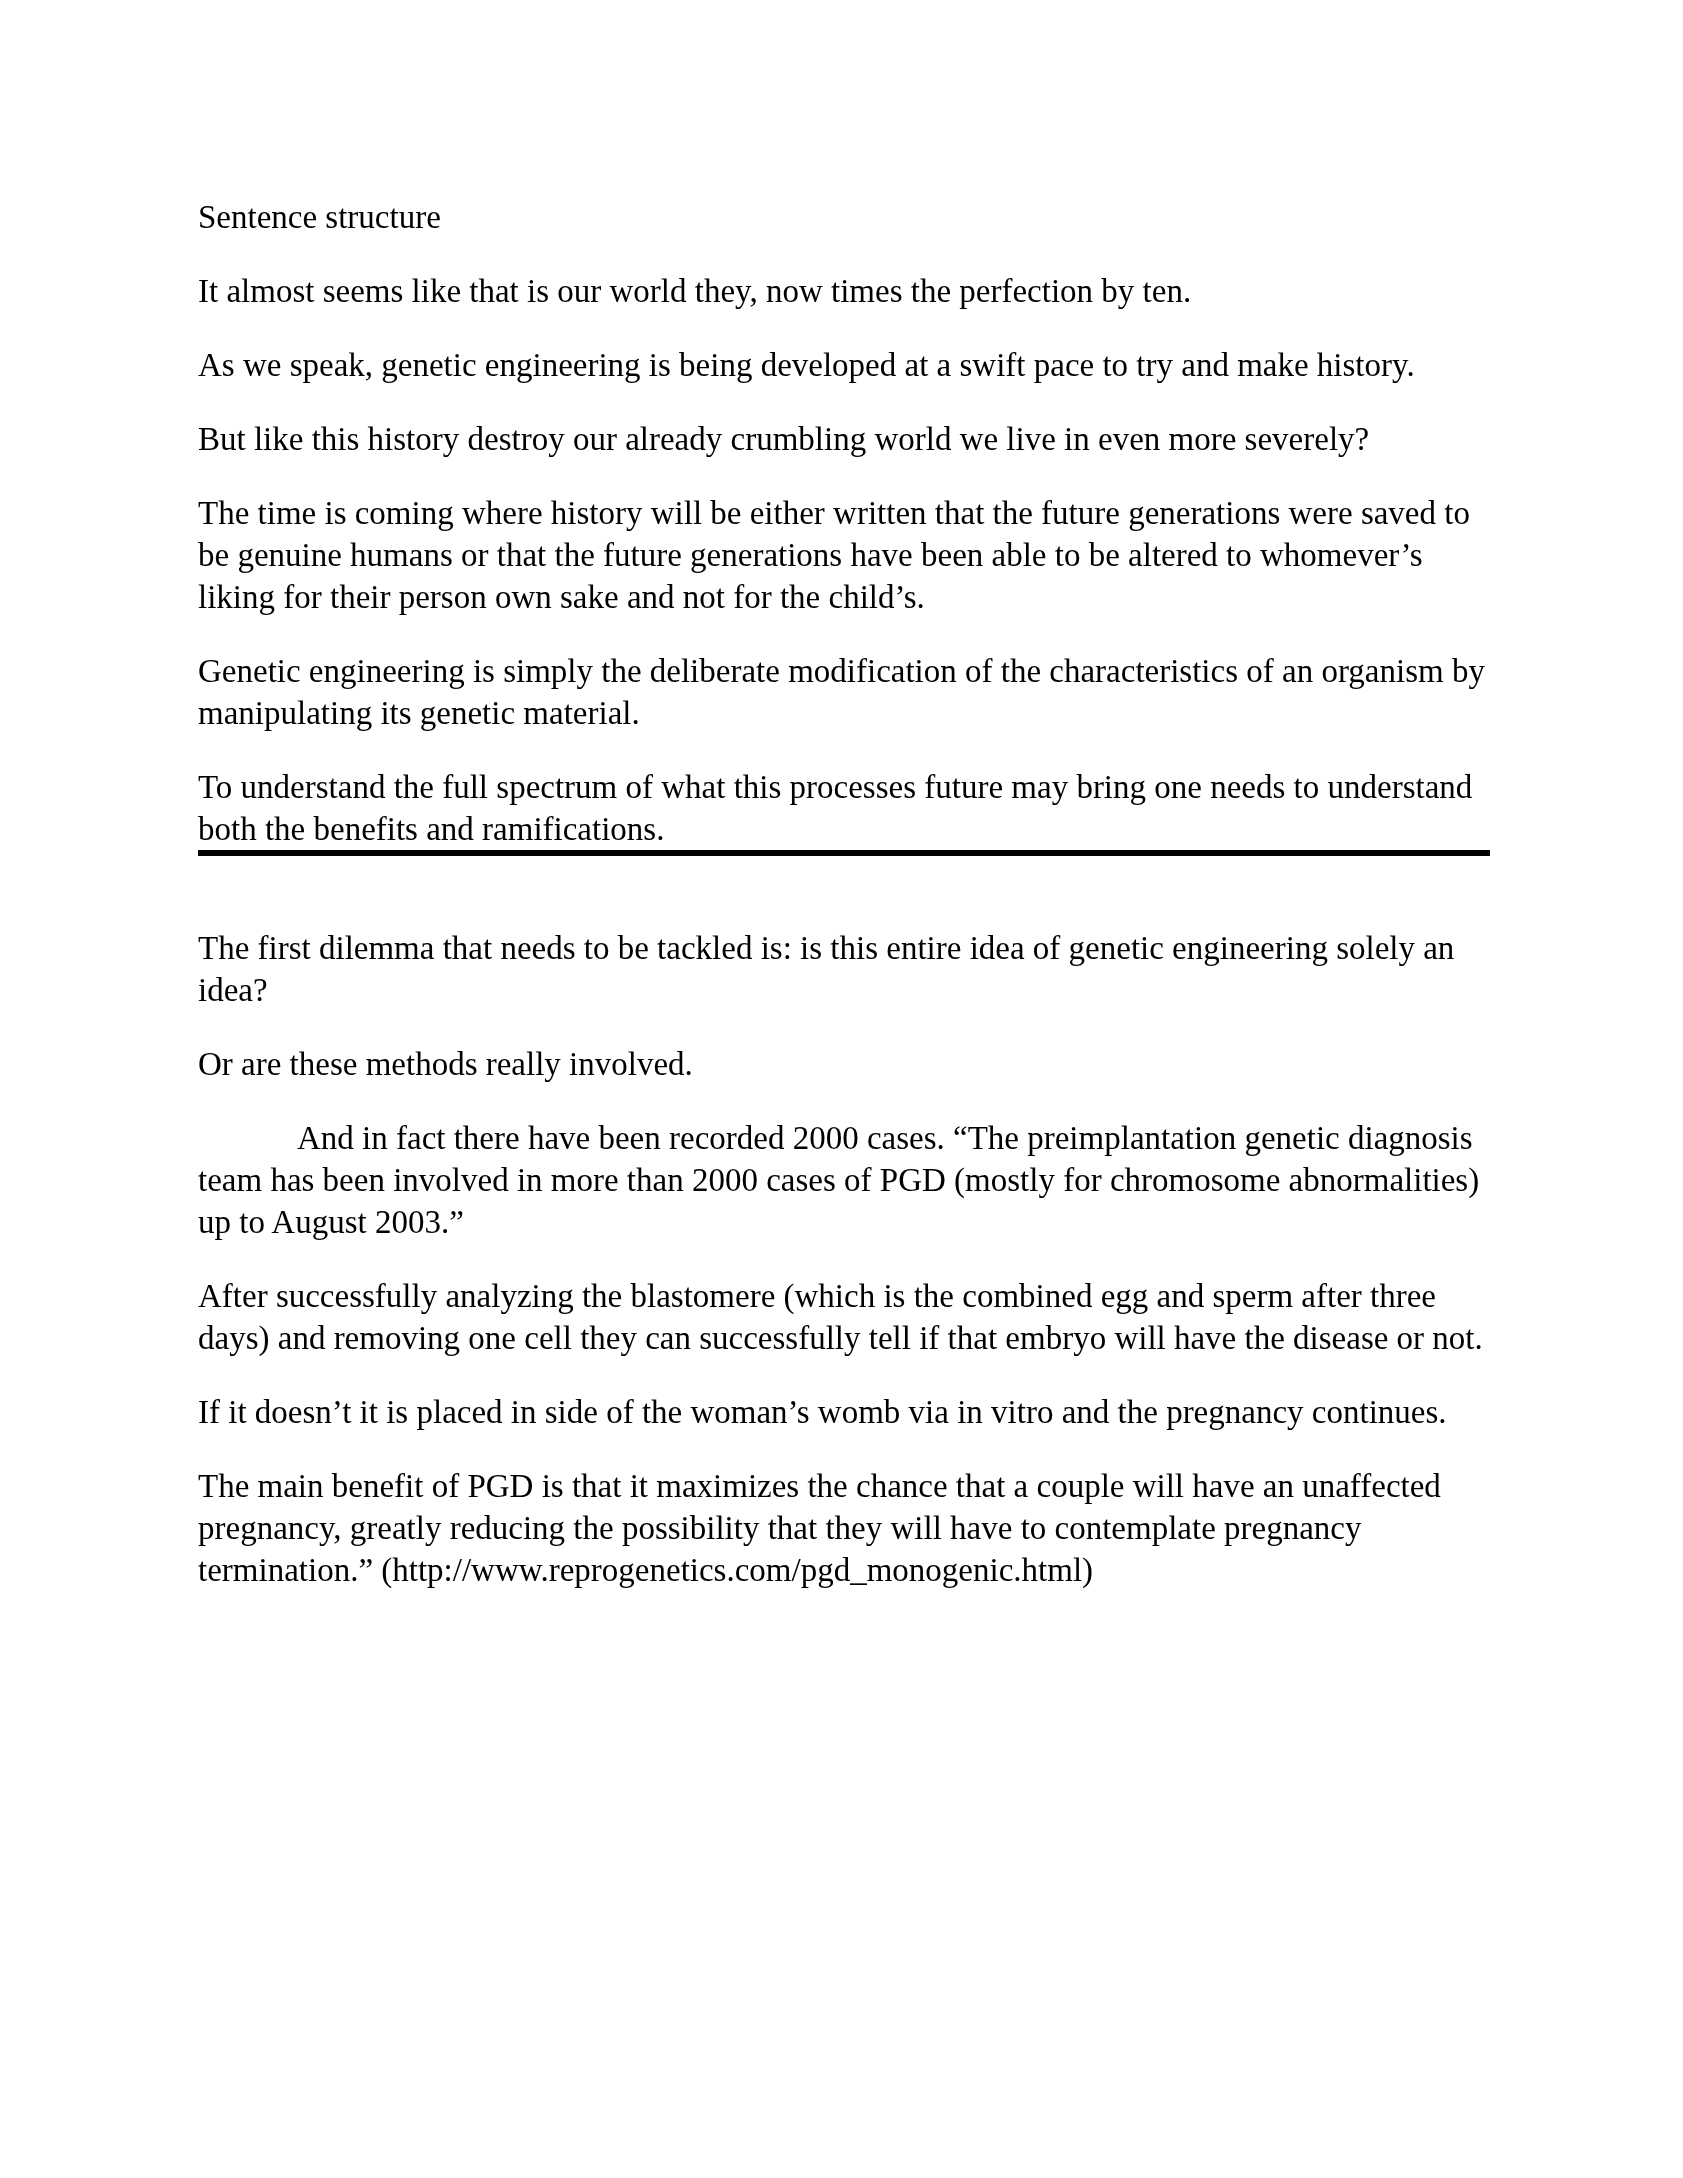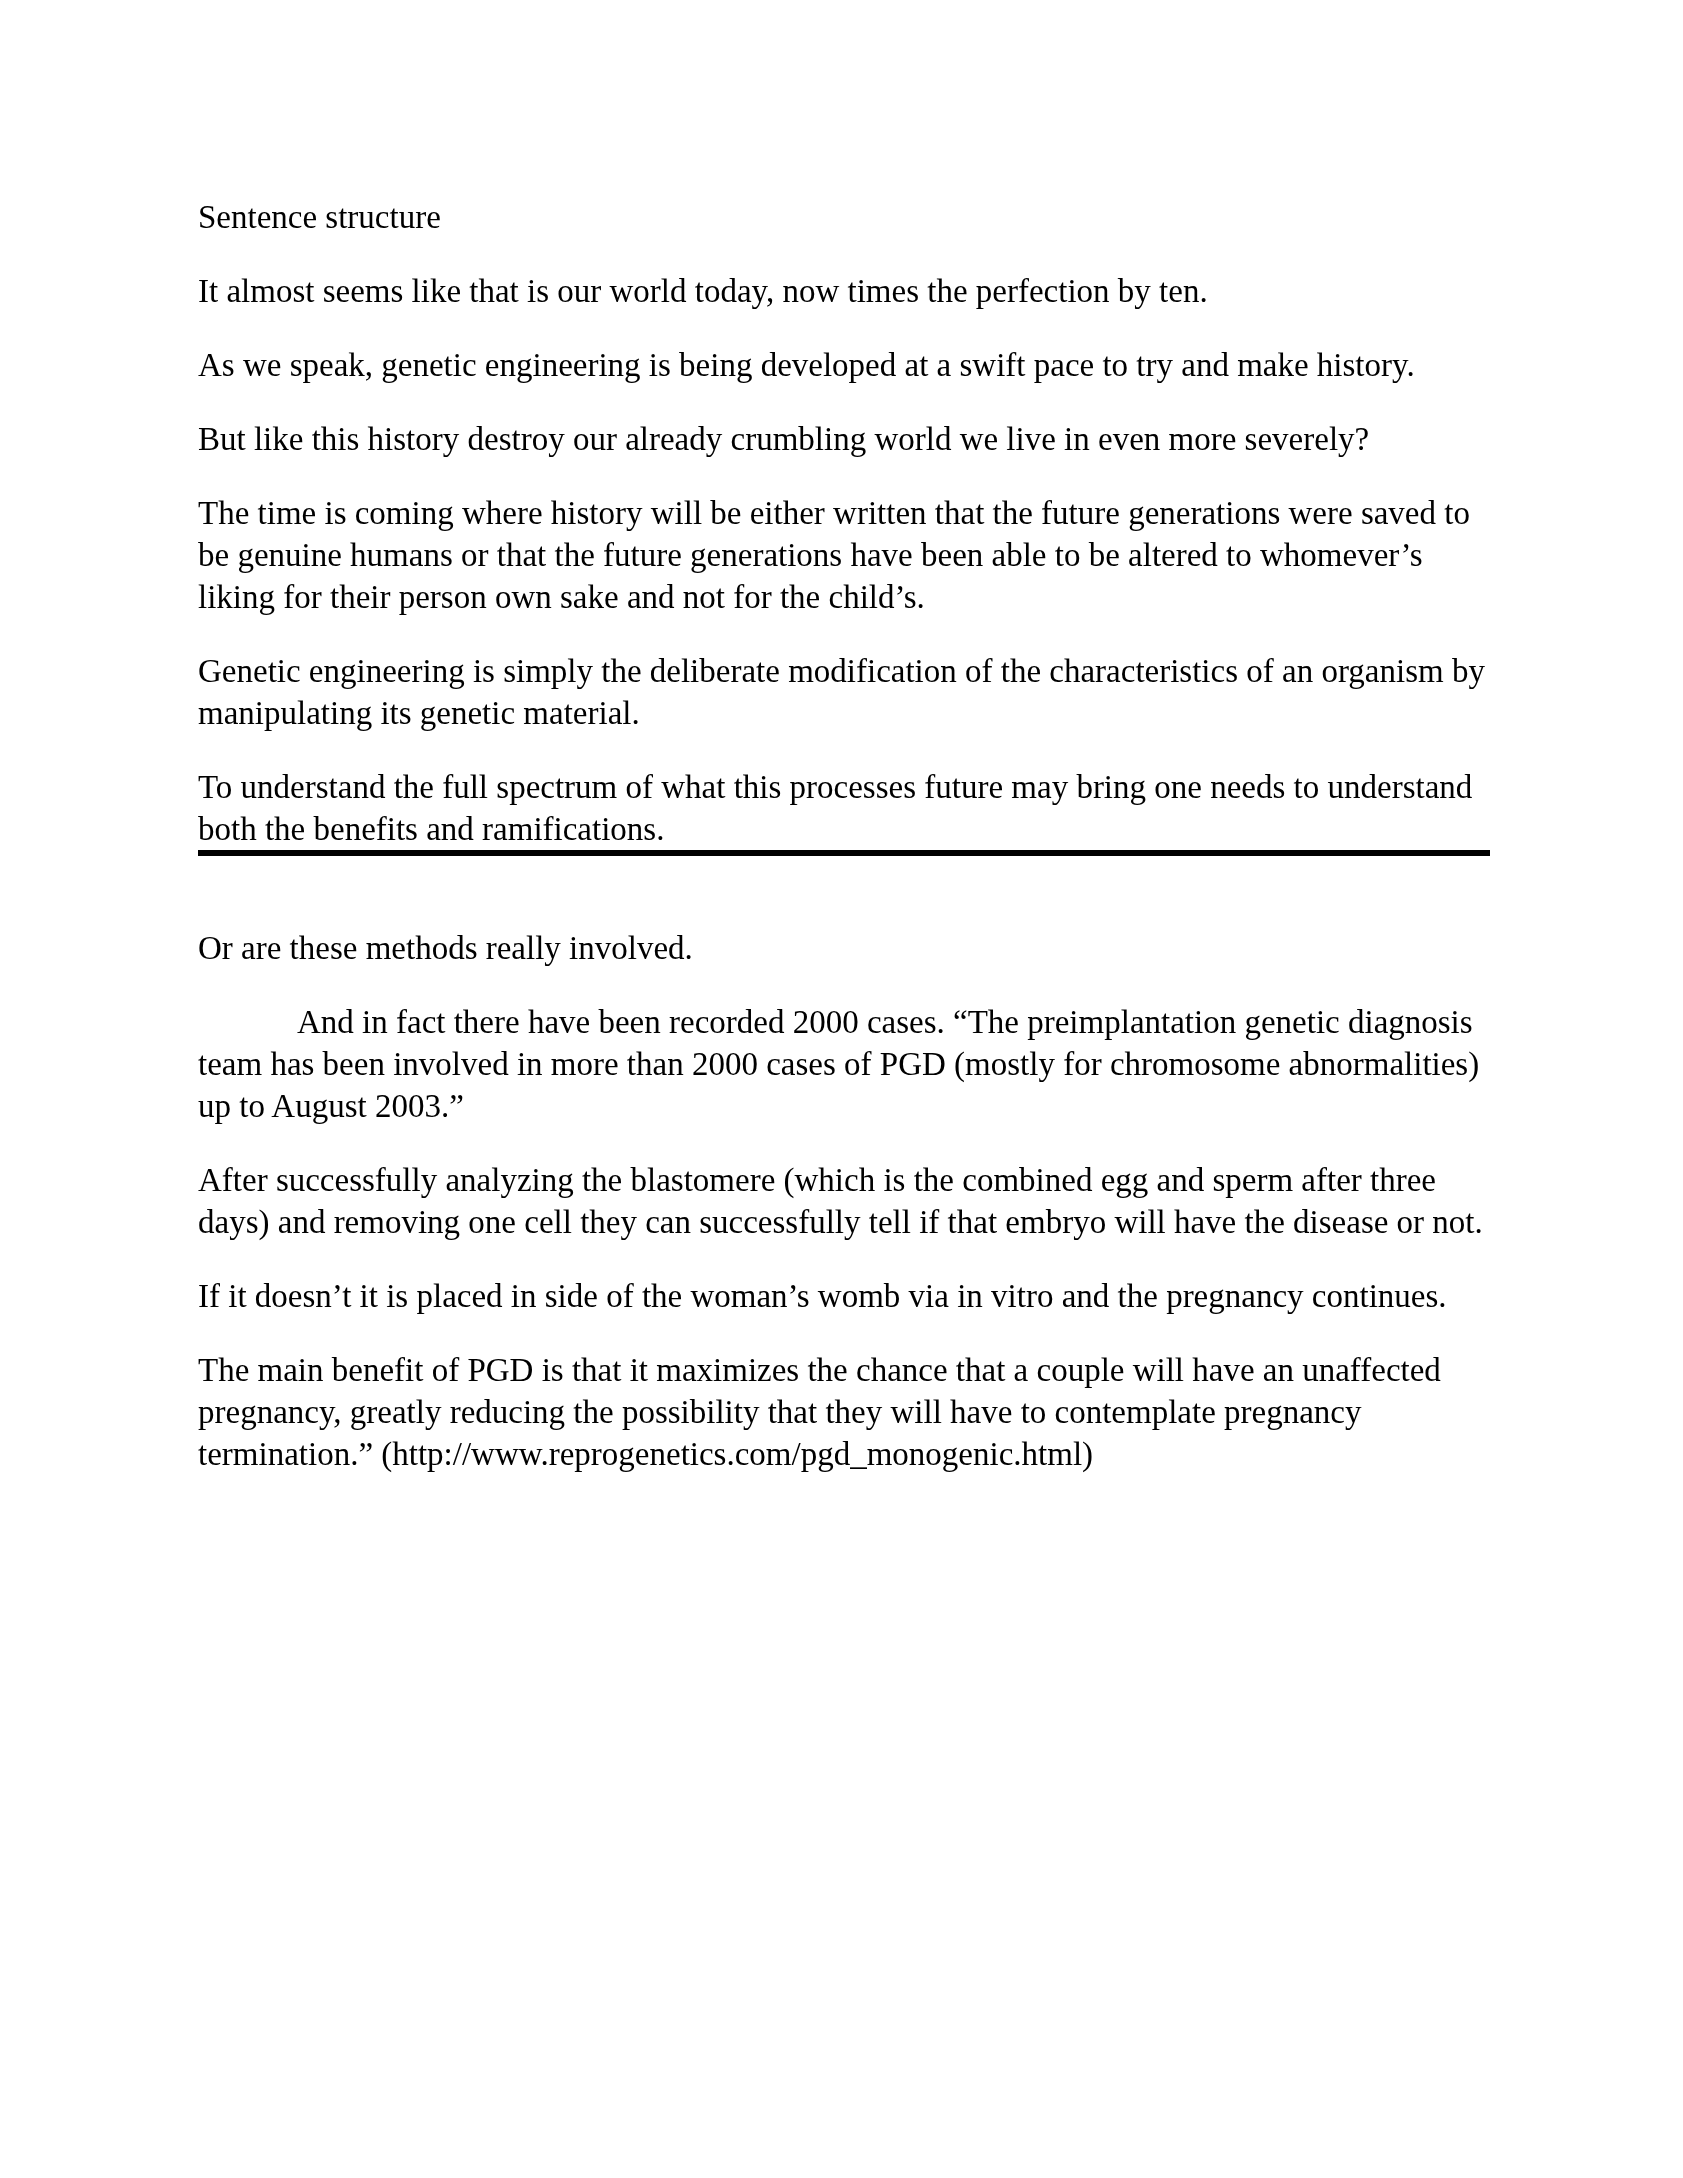--- a/index.html
+++ b/index.html
@@ -43,29 +43,30 @@
   }
 </style>
 </head>
 <body>
 
 <div class="page">
   <div class="content">
 
     <div class="section-1">
       <p>Sentence structure</p>
-      <p>It almost seems like that is our world today, now times the perfection by ten.</p>
+      <p>It almost seems like that is our world they, now times the perfection by ten.</p>
       <p>As we speak, genetic engineering is being developed at a swift pace to try and make history.</p>
       <p>But like this history destroy our already crumbling world we live in even more severely?</p>
       <p>The time is coming where history will be either written that the future generations were saved to be genuine humans or that the future generations have been able to be altered to whomever’s liking for their person own sake and not for the child’s.</p>
       <p>Genetic engineering is simply the deliberate modification of the characteristics of an organism by manipulating its genetic material.</p>
       <p>To understand the full spectrum of what this processes future may bring one needs to understand both the benefits and ramifications.</p>
     </div>
 
     <div class="section-2">
+      <p>The first dilemma that needs to be tackled is: is this entire idea of genetic engineering solely an idea?</p>
       <p>Or are these methods really involved.</p>
       <p class="indent-first">And in fact there have been recorded 2000 cases. “The preimplantation genetic diagnosis team has been involved in more than 2000 cases of PGD (mostly for chromosome abnormalities) up to August 2003.”</p>
       <p>After successfully analyzing the blastomere (which is the combined egg and sperm after three days) and removing one cell they can successfully tell if that embryo will have the disease or not.</p>
       <p>If it doesn’t it is placed in side of the woman’s womb via in vitro and the pregnancy continues.</p>
       <p>The main benefit of PGD is that it maximizes the chance that a couple will have an unaffected pregnancy, greatly reducing the possibility that they will have to contemplate pregnancy termination.” (http://www.reprogenetics.com/pgd_monogenic.html)</p>
     </div>
 
   </div>
 </div>
 

